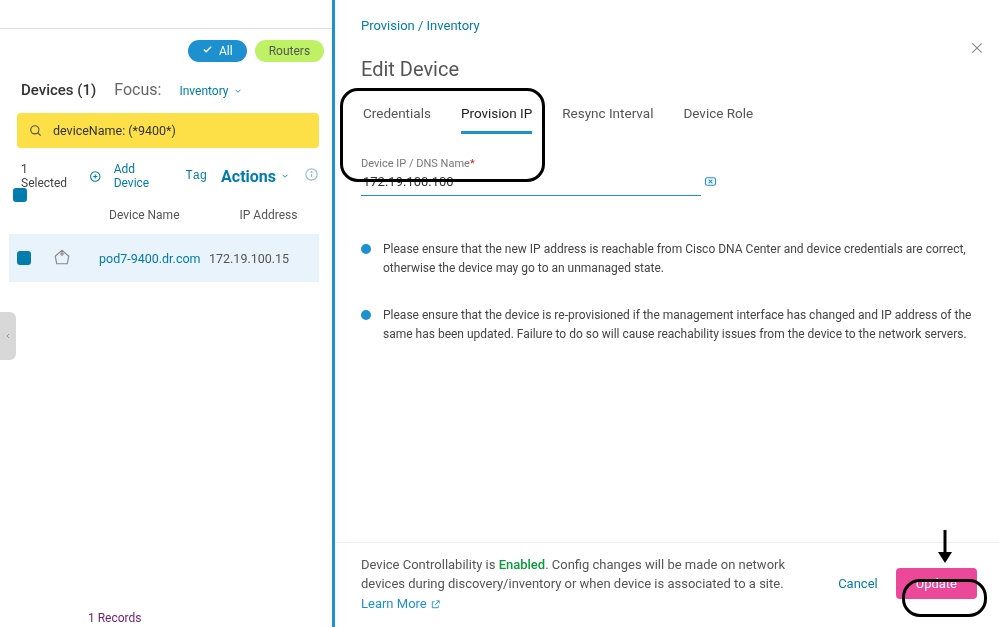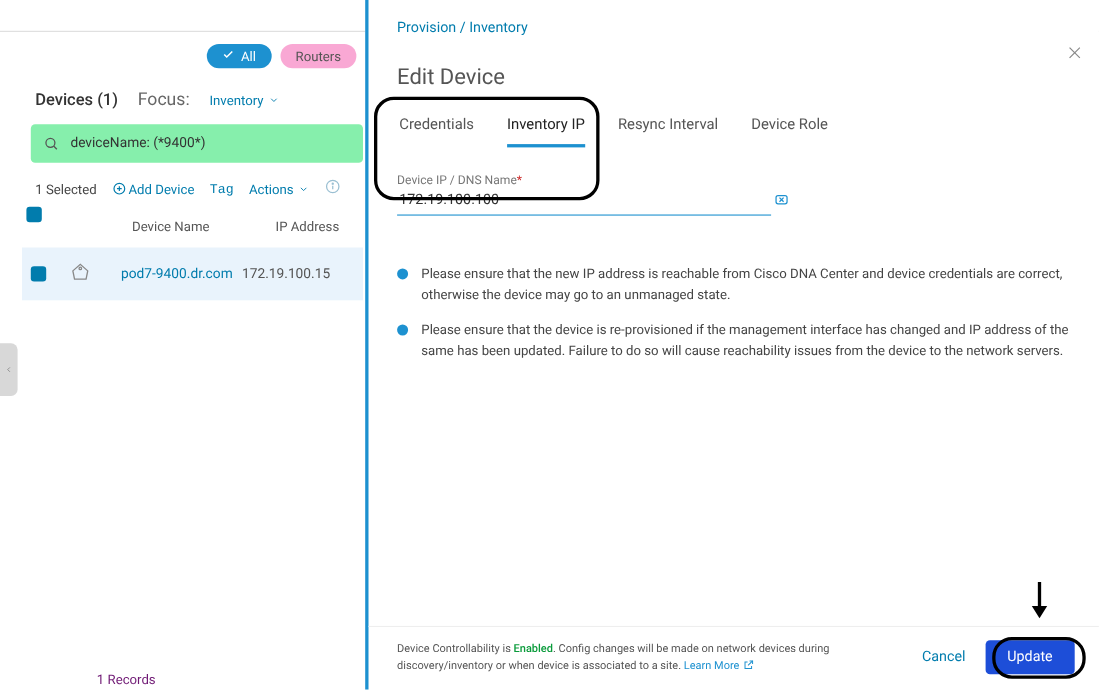--- a/index.html
+++ b/index.html
@@ -11,35 +11,35 @@
     .top-icons { position:absolute; top:2px; right:14px; display:flex; gap:14px; color:#555; }
     .top-icons svg { width:17px; height:17px; }
     .top-icons .iconwrap { cursor:pointer; }
 
     .under-top { height:1px; border-top:1px solid #ddd; margin-top:6px;}
 
     .pill-row { height:44px; display:flex; align-items:center; padding-left:188px; gap:8px; }
     .pill { border-radius:14px; padding:4px 14px; font-size:12px; display:flex; align-items:center; gap:6px;}
     .pill.all { background:#1d91d0; color:#fff; }
     .pill.all .chk { display:inline-block;}
-    .pill.sec { background:#f9a8d4; color:#555; }
-
-    .left-panel { position:absolute; left:20px; top:80px; width:310px; }
+    .pill.sec { background:#bef264; color:#555; }
+
+    .left-panel { position:absolute; left:9px; top:80px; width:310px; }
     .dev-head { display:flex; align-items:baseline; gap:18px; margin-bottom:14px; padding-left:12px;}
     .dev-head h2 { font-size:15px; font-weight:500;}
     .focus-label{ font-size:16px; color:#666;}
     .focus-val { font-size:12px; color:#017cad; display:inline-flex; align-items:center; gap:4px;}
-    .search-box { background:#86efac; border-radius:4px; padding:10px 12px; display:flex; align-items:center; gap:10px; margin-bottom:14px; margin-left:8px;}
+    .search-box { background:#fde047; border-radius:4px; padding:10px 12px; display:flex; align-items:center; gap:10px; margin-bottom:14px; margin-left:8px;}
     .search-box svg{ width:14px;height:14px; color:#555;}
     .search-box span{ color:#333; font-size:12.5px;}
     .action-row{ display:flex; align-items:center; gap:14px; padding-left:12px; margin-bottom:18px;}
     .action-row .sel{ font-size:12px; color:#444;}
-    .action-row .add{ color:#017cad; font-size:12px; display:flex; align-items:center;gap:2px;}
+    .action-row .add{ color:#017cad; font-size:12px; display:flex; align-items:center;gap:12px;}
     .action-row .tag{ color:#017cad; font-size:12px;font-family:Liberation Mono, monospace;}
-    .action-row .actions{ color:#017cad; font-size:12px; display:flex; align-items:center; gap:4px;}
+    .action-row .actions{ color:#017cad; font-size:16px; display:flex; align-items:center; gap:4px;font-weight:bold;}
     .info-ic{ color:#9abfd2;}
 
     .tbl-headers{ display:flex; font-size:12px; color:#555; padding-left:100px; gap:60px; margin-bottom:12px;}
     .tbl-row{ background:#e9f3fc; height:48px; display:flex; align-items:center; padding-left:4px;}
     .cbox{ width:14px; height:14px; background:#017cad; border-radius:3px; margin:0 22px 0 4px;}
     .tag-ic{ width:22px; color:#888; margin-right:24px;}
     .dev-name{ color:#017cad; font-size:12.5px; width:110px;}
     .dev-ip{ color:#555; font-size:12.5px;}
     .extra-cbox{ position:absolute; top:108px; left:4px; width:14px; height:14px; background:#017cad; border-radius:3px;}
 
@@ -67,31 +67,31 @@
     .clear-fld{ margin-left:2px; color:#1d91d0; cursor:pointer;}
     .clear-fld svg{width:15px;height:15px;}
 
     
     .highlight-box{ position:absolute; border:3px solid #000; border-radius:18px; pointer-events:none;}
     .hb1{ left:340px; top:88px; width:205px; height:94px;}
     .hb2{ right:12px; bottom:10px; width:85px; height:38px; border-radius:18px;}
     .arrow-down{ position:absolute; right:42px; bottom:60px;}
     .arrow-down svg{ width:24px; height:36px;}
 
-    .notices{ margin-top:44px; display:flex; flex-direction:column; gap:14px;}
+    .notices{ margin-top:44px; display:flex; flex-direction:column; gap:29px;}
     .notice{ display:flex; gap:12px; font-size:12px; color:#444; line-height:1.55;}
     .dot{ width:10px;height:10px; background:#1d91d0; border-radius:50%; margin-top:4px; flex:0 0 auto;}
 
     .panel-footer{ margin-top:auto; padding:12px 22px 14px 26px; display:flex; align-items:center; border-top:1px solid #eee;}
-    .footer-text{ font-size:10px; color:#555; max-width:440px; line-height:1.5;}
+    .footer-text{ font-size:13px; color:#555; max-width:440px; line-height:1.5;}
     .footer-text .enabled{ color:#0a9b3b; font-weight:500;}
     .footer-text .lm{ color:#1d91d0;}
     .footer-actions{ margin-left:auto; display:flex; align-items:center; gap:18px;}
     .btn-cancel{ color:#017cad; font-size:13px; cursor:pointer;}
-    .btn-update{ background:#1d4ed8; color:#fff; padding:8px 20px; border-radius:4px; font-size:13px; cursor:pointer; border:none;}
+    .btn-update{ background:#ec4899; color:#fff; padding:8px 20px; border-radius:4px; font-size:13px; cursor:pointer; border:none;}
   </style>
 </head>
 <body>
 
 <div class="top-bar">
   <div class="breadcrumb">
     <span>Provision</span>
     <span class="sep">/</span>
     <span>Inventory</span>
   </div>
@@ -212,21 +212,21 @@
     <div class="panel-title">Edit Device</div>
     <span class="close-x">
       <svg viewBox="0 0 24 24" fill="none" stroke="currentColor" stroke-width="1.6">
           <line x1="5" y1="5" x2="19" y2="19"></line>
           <line x1="19" y1="5" x2="5" y2="19"></line>
         </svg>
     </span>
 
     <div class="tabs">
       <div class="tab">Credentials</div>
-      <div class="tab active">Inventory IP</div>
+      <div class="tab active">Provision IP</div>
       <div class="tab">Resync Interval</div>
       <div class="tab">Device Role</div>
     </div>
 
     <div class="form-area">
       <div class="fld-label">
         <span>Device IP / DNS Name</span><span class="req">*</span>
       </div>
       <div class="fld-row">
         <input class="fld-input" value="172.19.100.100" style="">

